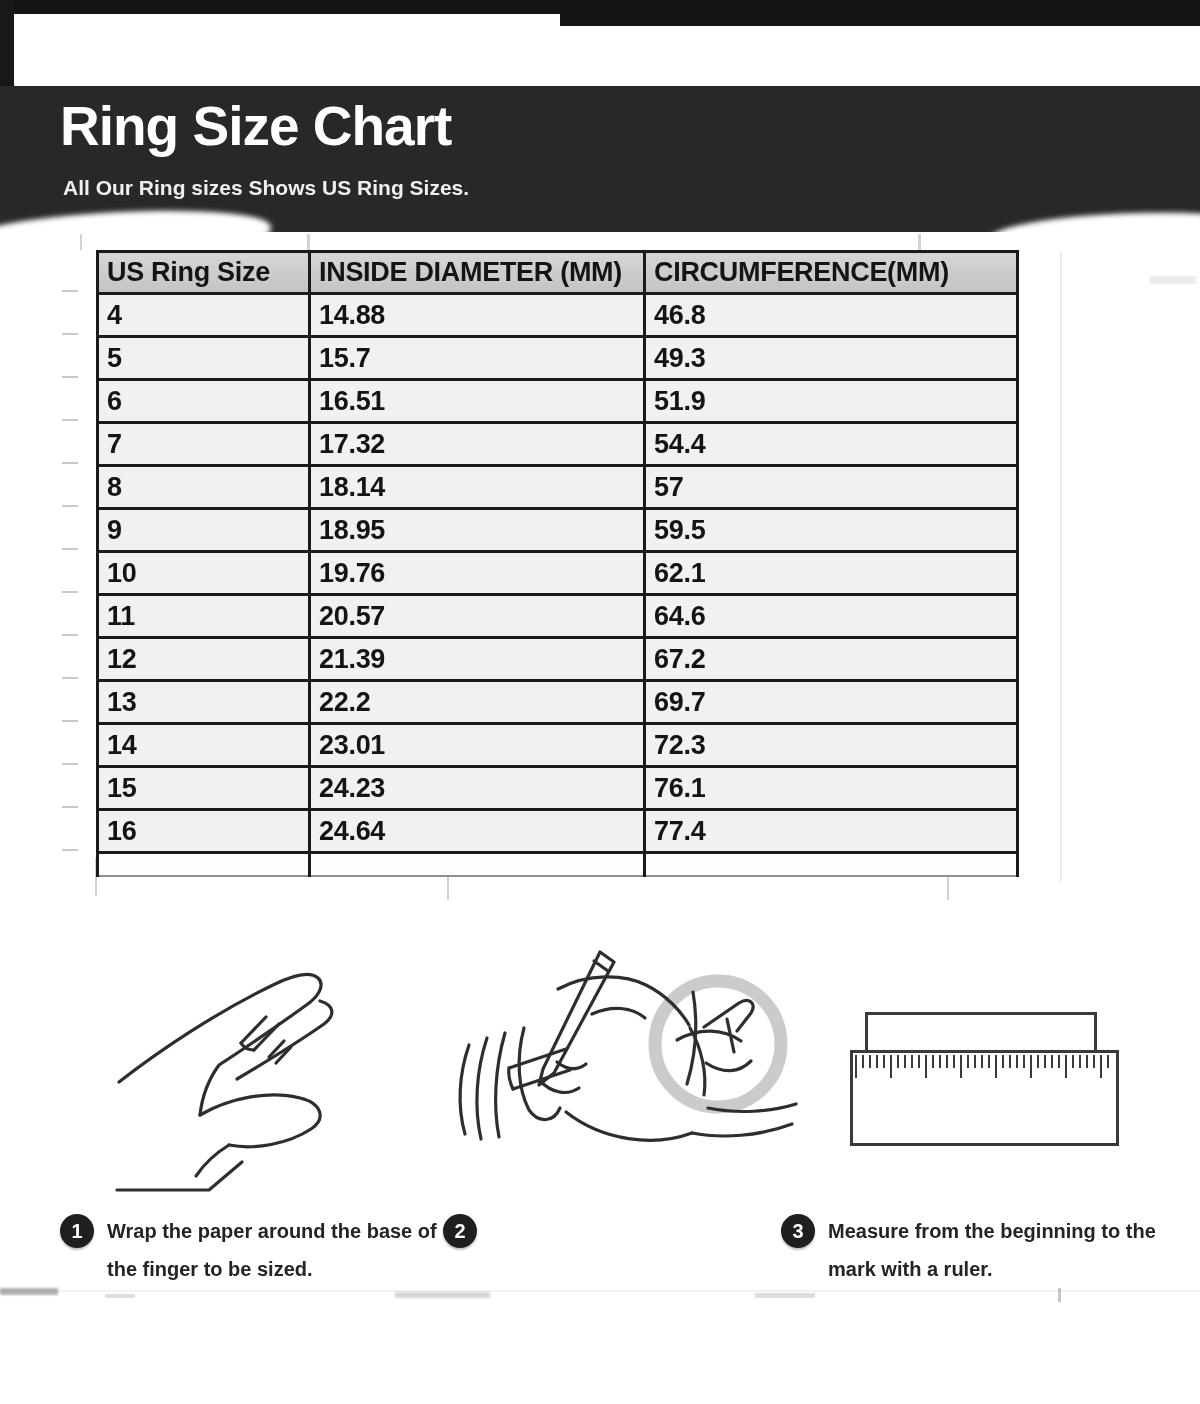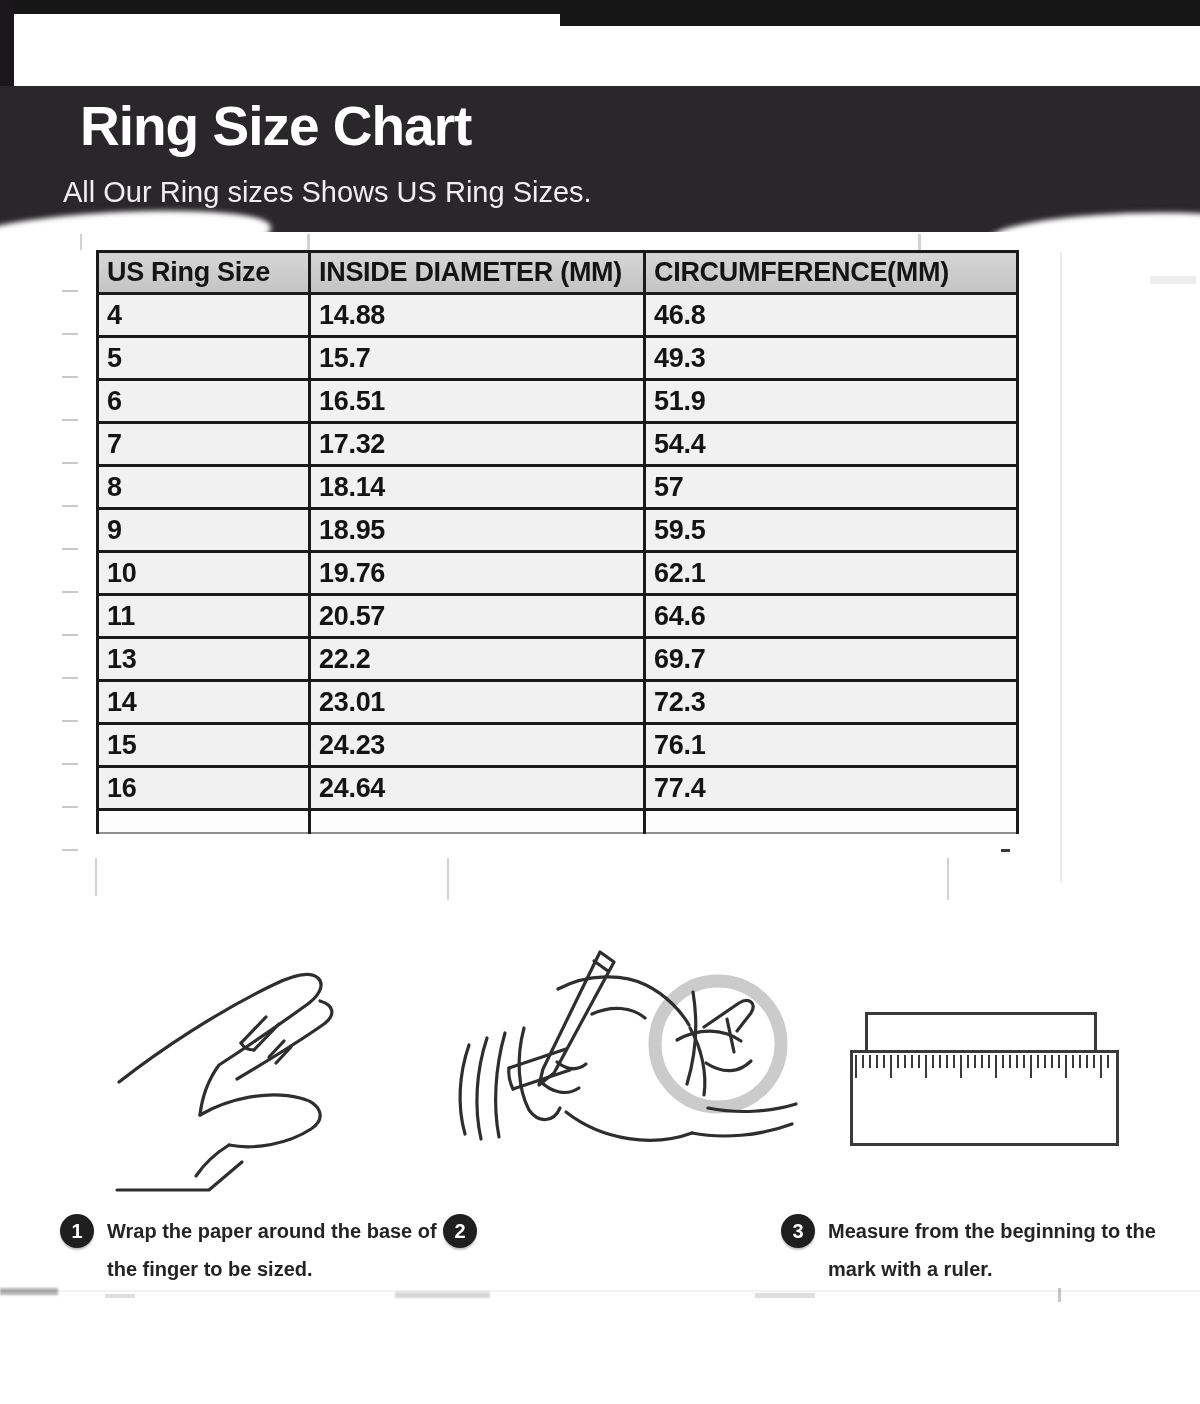--- a/index.html
+++ b/index.html
@@ -11,23 +11,23 @@
 
   
   .topbar  { left:0; top:0; width:1200px; height:14px; background:#151515; }
   .topbar2 { left:560px; top:0; width:640px; height:26px; background:#151515; }
   .left-sliver { left:0; top:0; width:14px; height:234px; background:#1a171a; }
 
   
   .hero { left:0; top:86px; width:1200px; height:146px; background:#2a272a; }
   .hero-title {
     left:60px; top:94px; font-size:55px; font-weight:700; color:#ffffff;
-    letter-spacing:-1px; white-space:nowrap;margin-left:20px;
-  }
-  .hero-sub { left:63px; top:176px; font-size:29px; font-weight:400; color:#efefef; }
+    letter-spacing:-1px; white-space:nowrap;
+  }
+  .hero-sub { left:63px; top:176px; font-size:21px; font-weight:700; color:#efefef; }
   .swoosh-left  { left:-40px; top:214px; width:310px; height:44px; background:#fff; border-radius:50%; transform:rotate(-3deg); filter:blur(3px); }
   .swoosh-right { left:990px; top:215px; width:280px; height:42px; background:#fff; border-radius:50%; transform:rotate(-2deg); filter:blur(3px); }
 
   
   table.ringsize {
     position:absolute; left:96px; top:250px; width:920px;
     border-collapse:collapse; table-layout:fixed;
   }
   table.ringsize th, table.ringsize td {
     border:3px solid #1a1a1a; padding:0 0 0 8px; text-align:left;
@@ -169,20 +169,25 @@
           <td>19.76</td>
           <td>62.1</td>
         </tr>
 
         <tr>
           <td>11</td>
           <td>20.57</td>
           <td>64.6</td>
         </tr>
 
+        <tr>
+          <td>12</td>
+          <td>21.39</td>
+          <td>67.2</td>
+        </tr>
 
         <tr>
           <td>13</td>
           <td>22.2</td>
           <td>69.7</td>
         </tr>
 
         <tr>
           <td>14</td>
           <td>23.01</td>

